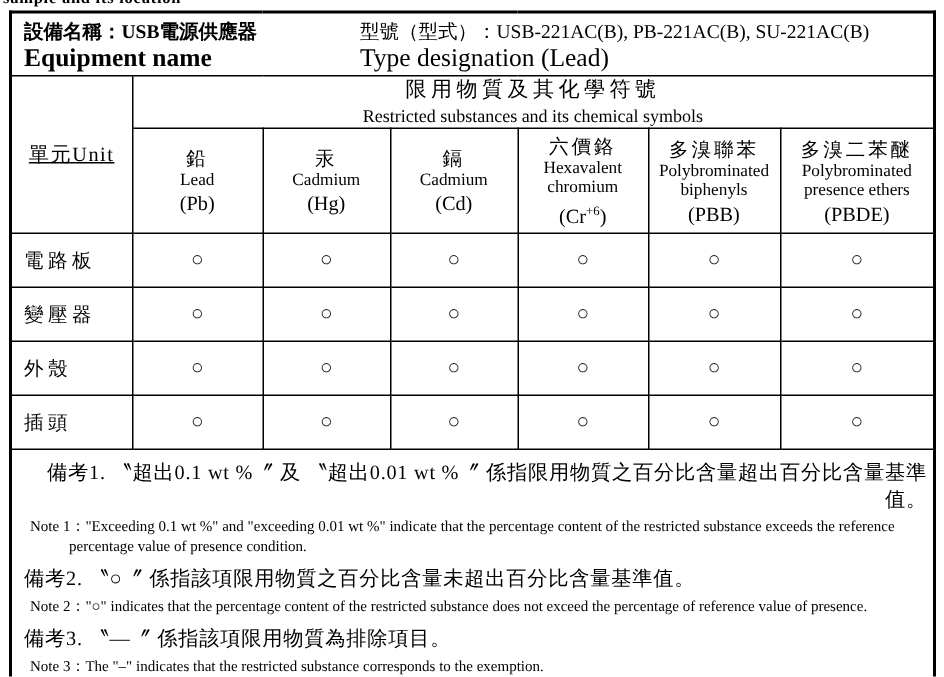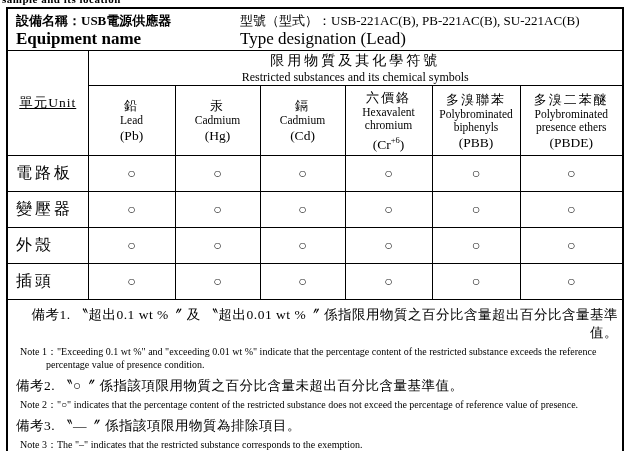--- a/index.html
+++ b/index.html
@@ -38,21 +38,21 @@
   .restricted-cell { height: 34px; text-align: center; }
   .r-zh { font-size: 14px; letter-spacing: 3px; line-height: 18px; }
   .r-en { font-size: 12px; line-height: 14px; }
   .subst-cell { height: 69px; text-align: center; }
   .s-zh { font-size: 13px; letter-spacing: 2px; line-height: 17px; }
   .s-en { font-size: 11.5px; line-height: 13px; }
   .s-sym { font-size: 13.5px; line-height: 17px; }
   .s-sym sup { font-size: 8.5px; vertical-align: super; }
 
   
-  .row-label { height: 35px; font-size: 16px; letter-spacing: 3px; padding-left: 8px; }
+  .row-label { height: 35px; font-size: 13px; letter-spacing: 3px; padding-left: 8px; }
   .circle-cell { text-align: center; font-size: 14px; color: #1a1a1a; }
 
   
   .notes-cell { height: 150px; vertical-align: top; padding: 4px 4px 0 6px; }
   .bk { font-size: 13.5px; letter-spacing: .5px; margin: 6px 0 3px 2px; }
   .bk:first-child { margin-top: 2px; text-align: right; }
   .note { font-size: 10px; line-height: 13px; margin: 0 0 3px 0;
           padding-left: 32px; text-indent: -26px; }
 </style>
 </head>

